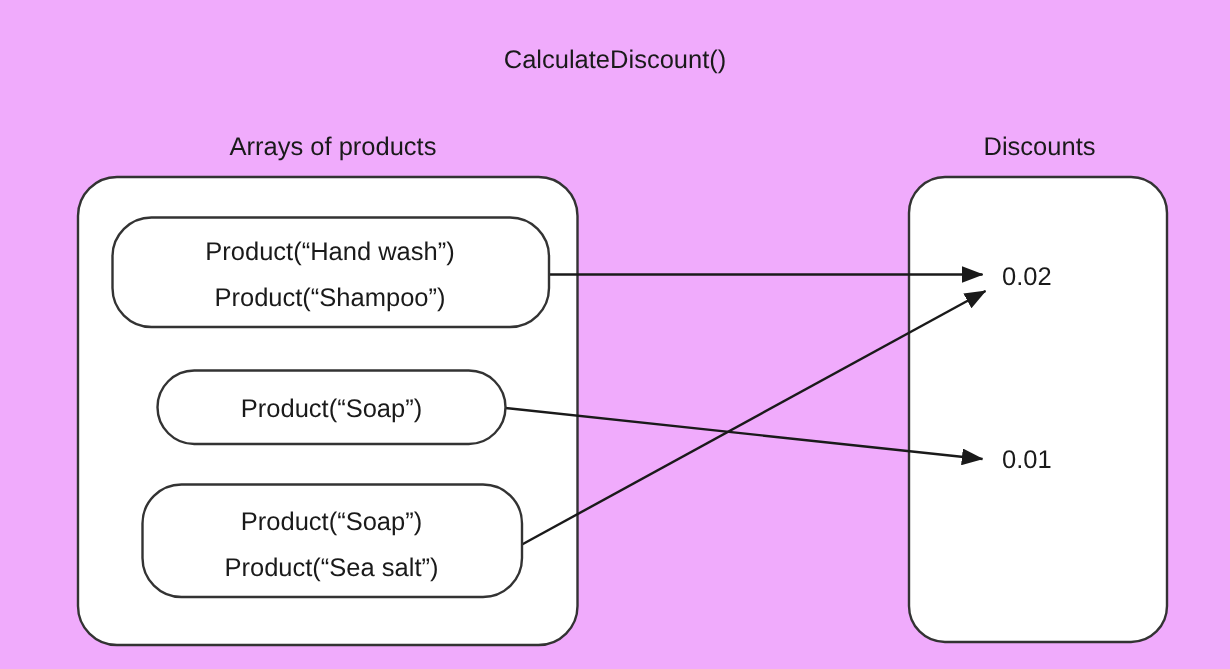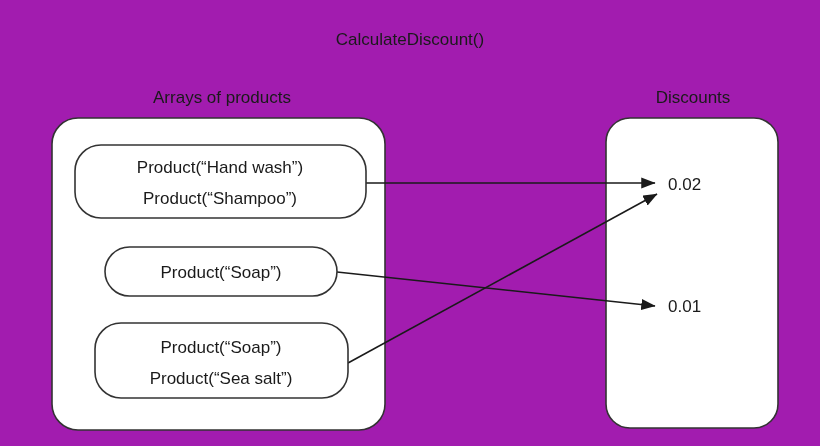--- a/index.html
+++ b/index.html
@@ -4,21 +4,21 @@
 <style>
   html, body {
     margin: 0;
     padding: 0;
     background: #ffffff;
   }
   #page {
     position: relative;
     width: 820px;
     height: 446px;
-    background: #a21caf;
+    background: #f0abfc;
     font-family: "Liberation Sans", sans-serif;
     overflow: hidden;
   }
   #diagram-svg {
     position: absolute;
     left: 0;
     top: 0;
     width: 820px;
     height: 446px;
   }

